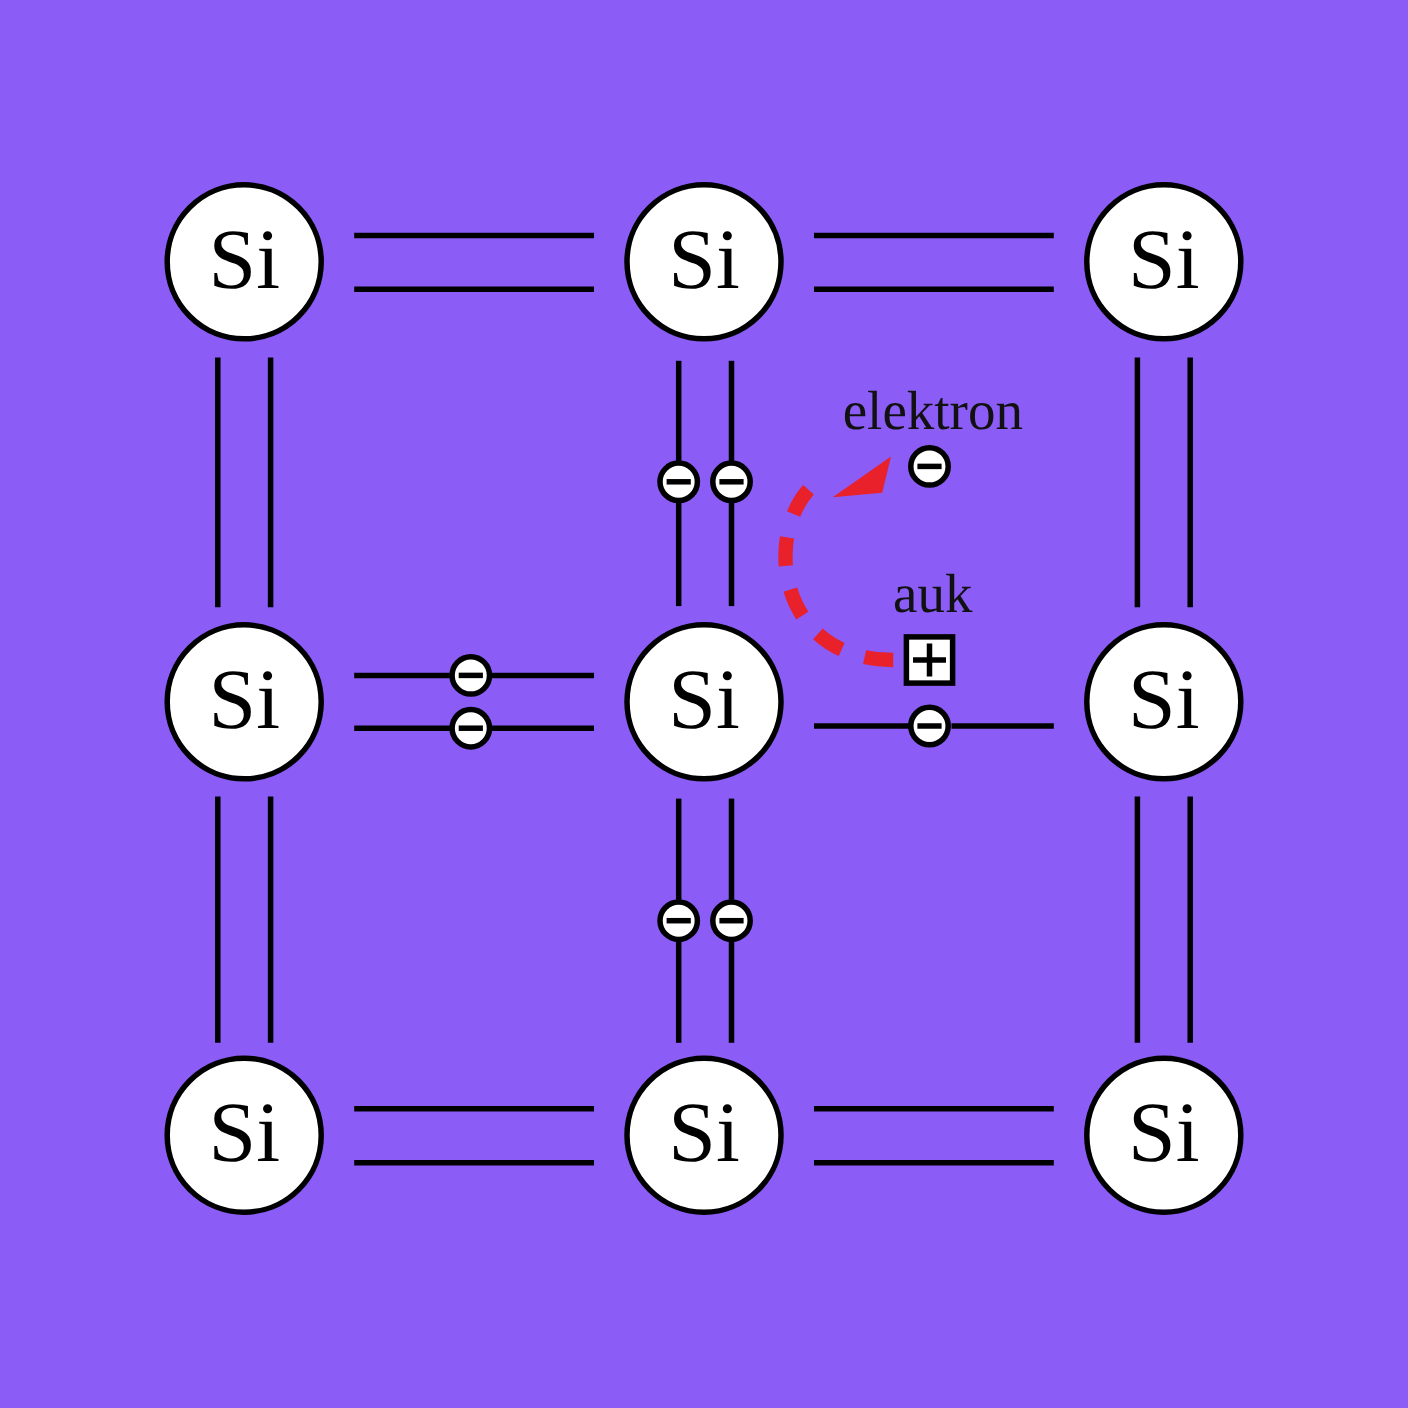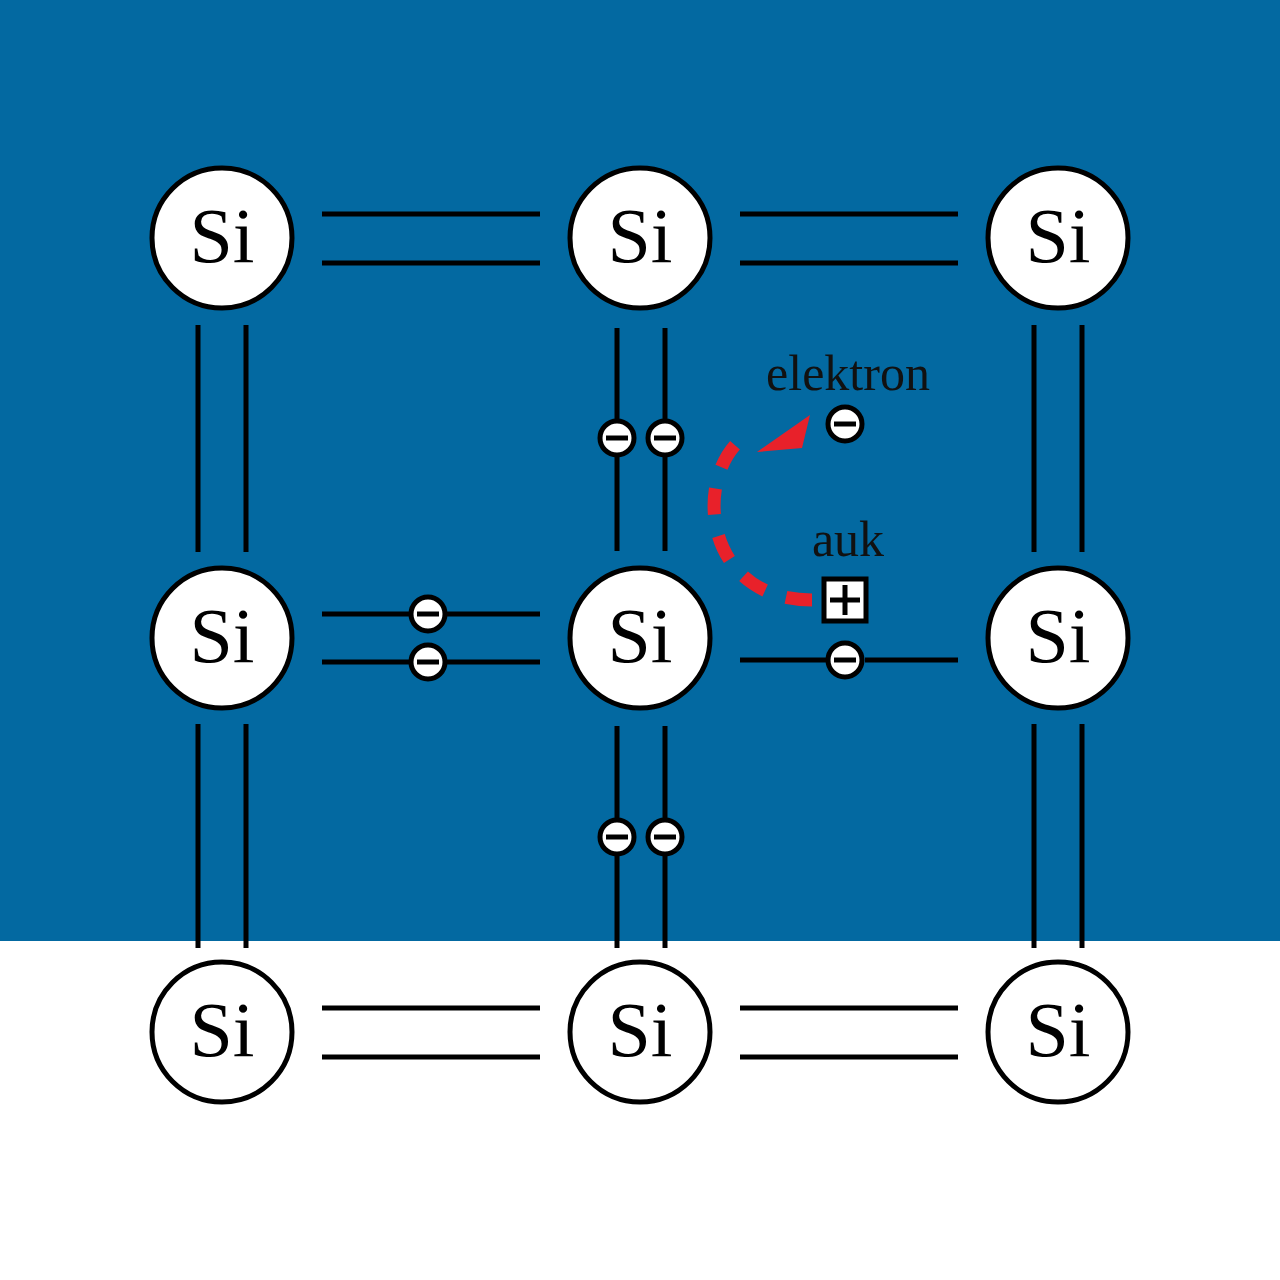--- a/index.html
+++ b/index.html
@@ -9,22 +9,22 @@
   }
   body {
     width: 1280px;
     height: 1280px;
     font-family: "Liberation Serif", "DejaVu Serif", serif;
     overflow: hidden;
   }
   #stage {
     position: relative;
     width: 1280px;
-    height: 941px;
-    background: #0369a1;
+    height: 1280px;
+    background: #8b5cf6;
   }
   #lattice {
     position: absolute;
     left: 0;
     top: 0;
     width: 1280px;
     height: 1280px;
   }
   .atom-label {
     font-family: "Liberation Serif", "DejaVu Serif", serif;

